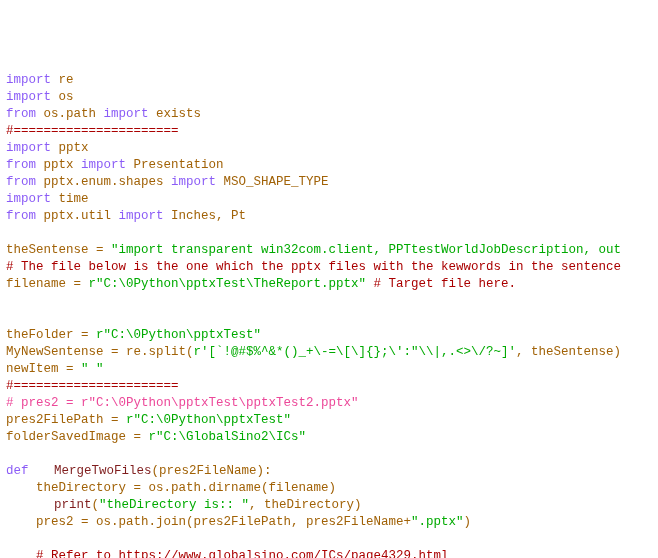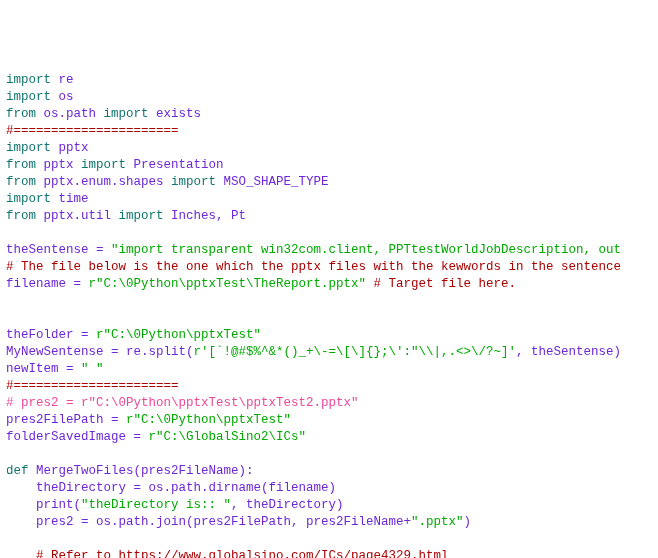--- a/index.html
+++ b/index.html
@@ -6,26 +6,26 @@
     margin: 0;
     padding: 4px 6px;
     font-family: "Courier New", Courier, monospace;
     font-size: 12.5px;
     line-height: 17px;
     background: #fff;
     color: #000;
     white-space: pre;
     overflow: hidden;
   }
-  .kw { color: #0f766e; }       
+  .kw { color: #8b5cf6; }       
   .str { color: #00aa00; }      
   .cmt-red { color: #aa0000; }  
   .cmt-gray { color: #ec4899; } 
-  .fn { color: #6d28d9; }       
-  .txt { color: #6d28d9; }
+  .fn { color: #7f1d1d; margin-left: 18px; }       
+  .txt { color: #a16207; }
   .line { display: block; }
 </style>
 </head>
 <body>
 
 
 
 <div id="code-container"><span class="line"><span class="kw">import</span><span class="txt"> re</span></span><span class="line"><span class="kw">import</span><span class="txt"> os</span></span><span class="line"><span class="kw">from</span><span class="txt"> os.path </span><span class="kw">import</span><span class="txt"> exists</span></span><span class="line"><span class="cmt-red">#======================</span></span><span class="line"><span class="kw">import</span><span class="txt"> pptx</span></span><span class="line"><span class="kw">from</span><span class="txt"> pptx </span><span class="kw">import</span><span class="txt"> Presentation</span></span><span class="line"><span class="kw">from</span><span class="txt"> pptx.enum.shapes </span><span class="kw">import</span><span class="txt"> MSO_SHAPE_TYPE</span></span><span class="line"><span class="kw">import</span><span class="txt"> time</span></span><span class="line"><span class="kw">from</span><span class="txt"> pptx.util </span><span class="kw">import</span><span class="txt"> Inches, Pt</span></span><span class="line"><span class="txt"> </span></span><span class="line"><span class="txt">theSentense = </span><span class="str">"import transparent win32com.client, PPTtestWorldJobDescription, out</span></span><span class="line"><span class="cmt-red"># The file below is the one which the pptx files with the kewwords in the sentence</span></span><span class="line"><span class="txt">filename = </span><span class="str">r"C:\0Python\pptxTest\TheReport.pptx"</span><span class="txt"> </span><span class="cmt-red"># Target file here.</span></span><span class="line"><span class="txt"> </span></span><span class="line"><span class="txt"> </span></span><span class="line"><span class="txt">theFolder = </span><span class="str">r"C:\0Python\pptxTest"</span></span><span class="line"><span class="txt">MyNewSentense = re.split(</span><span class="str">r'[`!@#$%^&amp;*()_+\-=\[\]{};\':"\\|,.&lt;&gt;\/?~]'</span><span class="txt">, theSentense)</span></span><span class="line"><span class="txt">newItem = </span><span class="str">" "</span></span><span class="line"><span class="cmt-red">#======================</span></span><span class="line"><span class="cmt-gray"># pres2 = r"C:\0Python\pptxTest\pptxTest2.pptx"</span></span><span class="line"><span class="txt">pres2FilePath = </span><span class="str">r"C:\0Python\pptxTest"</span></span><span class="line"><span class="txt">folderSavedImage = </span><span class="str">r"C:\GlobalSino2\ICs"</span></span><span class="line"><span class="txt"> </span></span><span class="line"><span class="kw">def</span><span class="txt"> </span><span class="fn">MergeTwoFiles</span><span class="txt">(pres2FileName):</span></span><span class="line"><span class="txt">    theDirectory = os.path.dirname(filename)</span></span><span class="line"><span class="txt">    </span><span class="fn">print</span><span class="txt">(</span><span class="str">"theDirectory is:: "</span><span class="txt">, theDirectory)</span></span><span class="line"><span class="txt">    pres2 = os.path.join(pres2FilePath, pres2FileName+</span><span class="str">".pptx"</span><span class="txt">)</span></span><span class="line"><span class="txt"> </span></span><span class="line"><span class="txt">    </span><span class="cmt-red"># Refer to https://www.globalsino.com/ICs/page4329.html</span></span></div>
 
 

